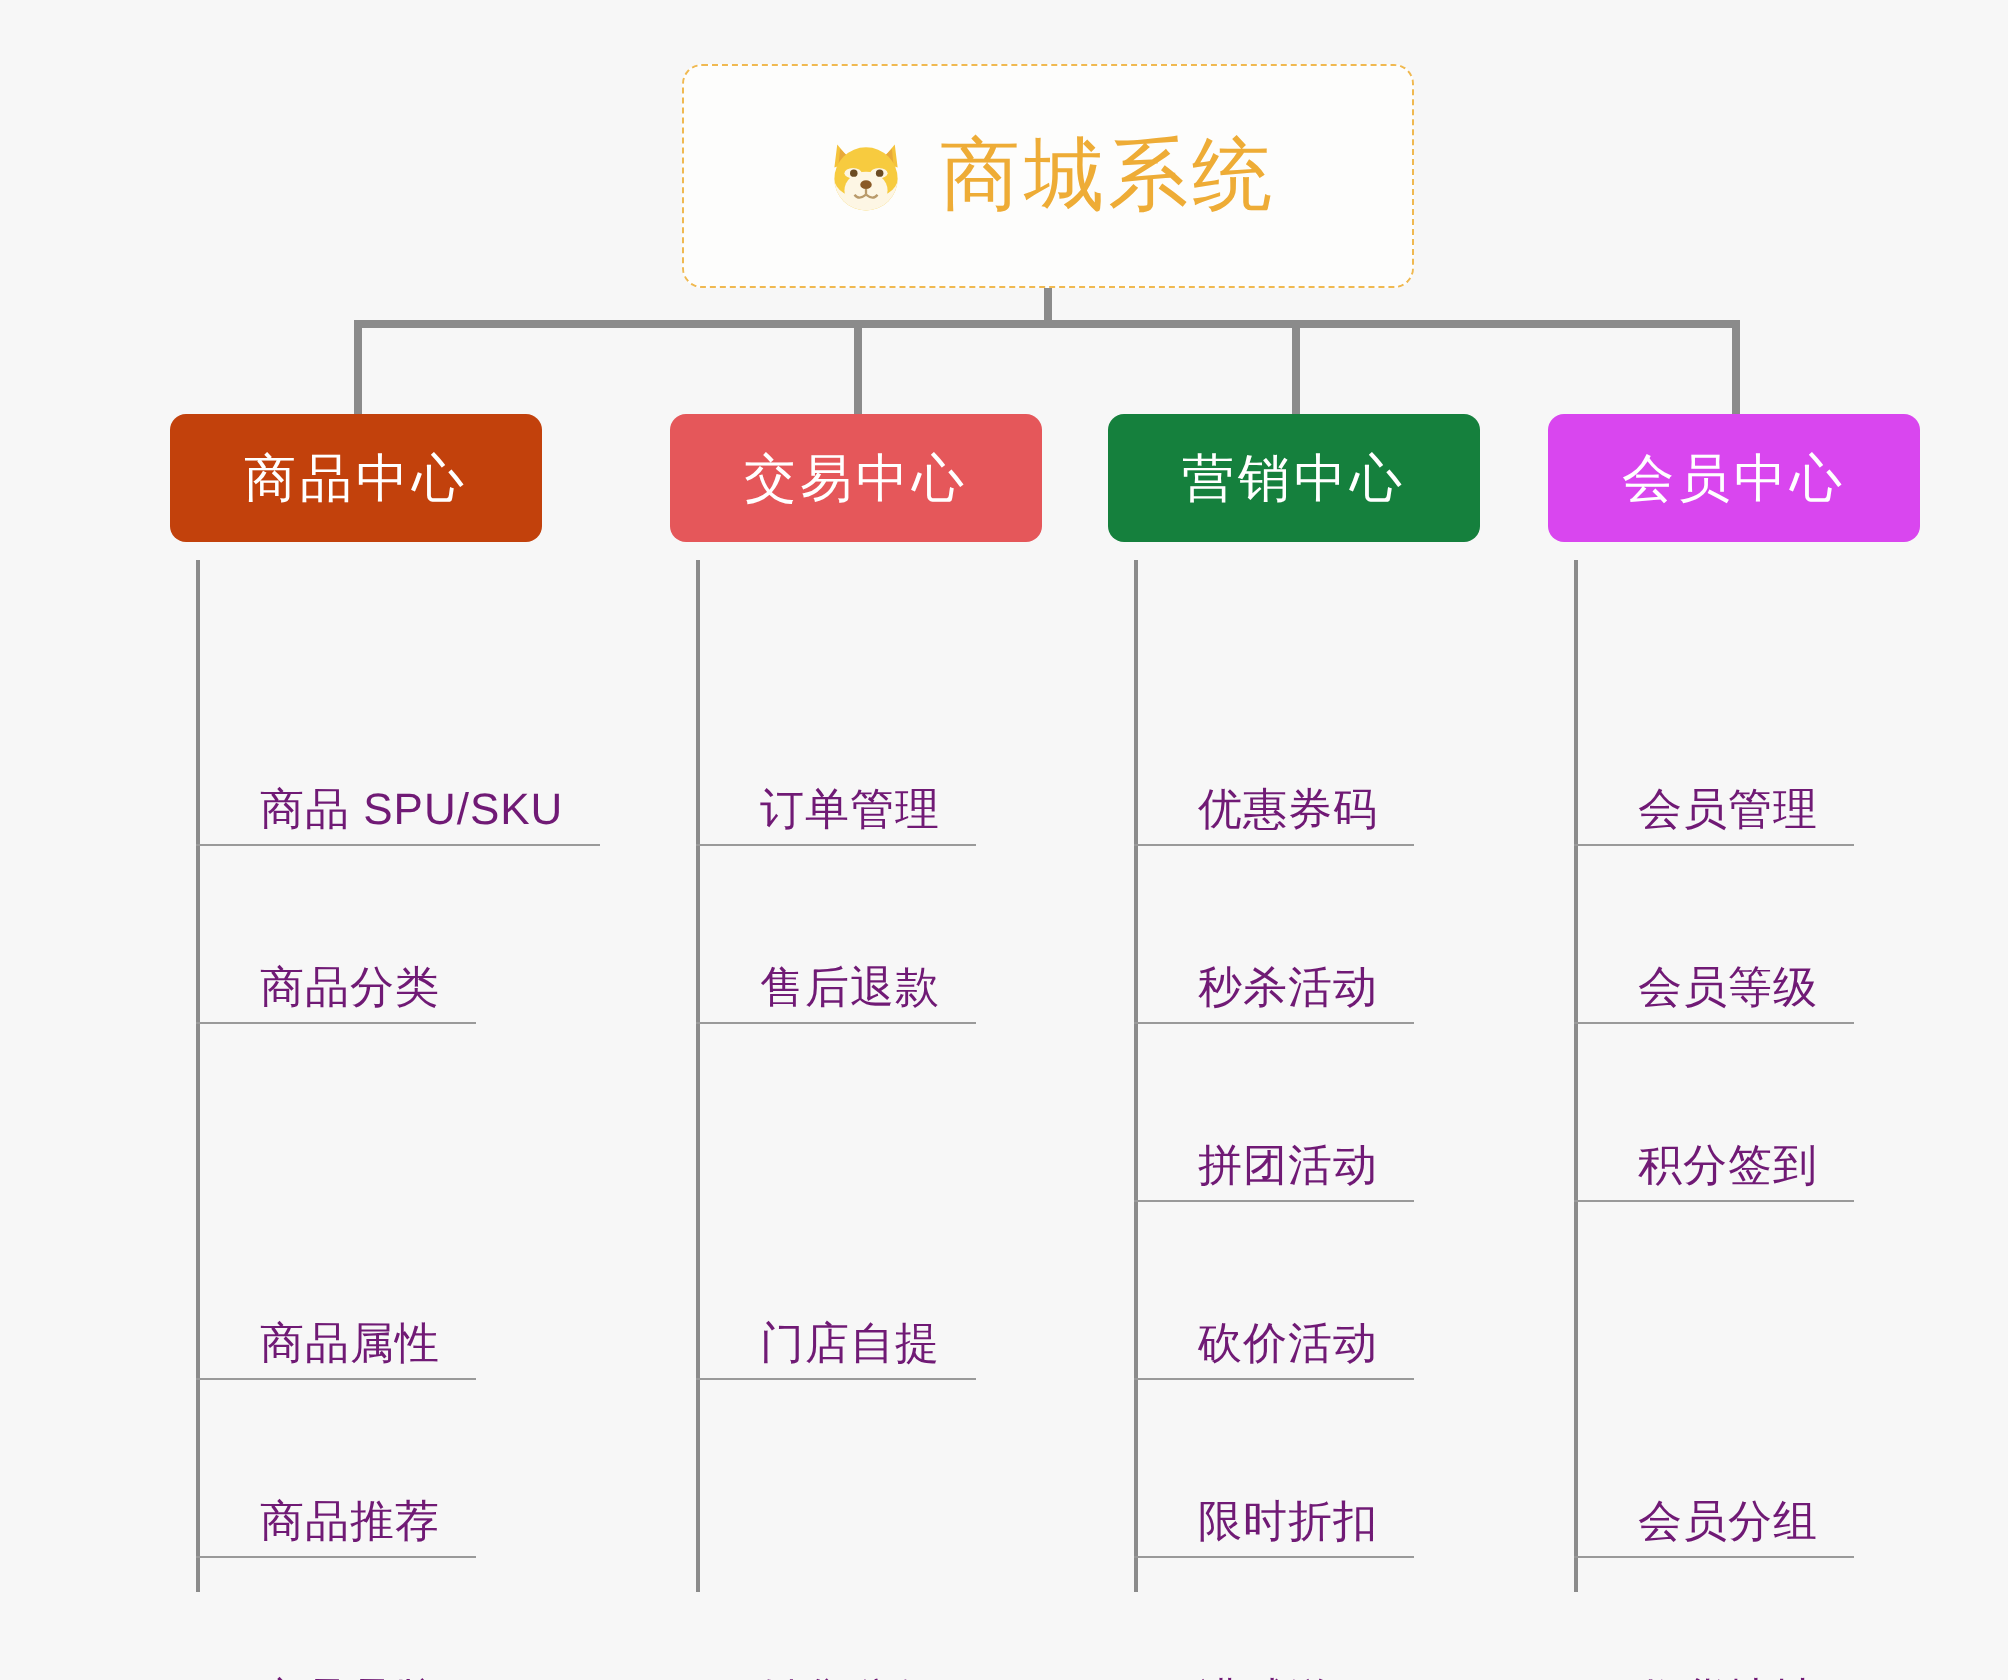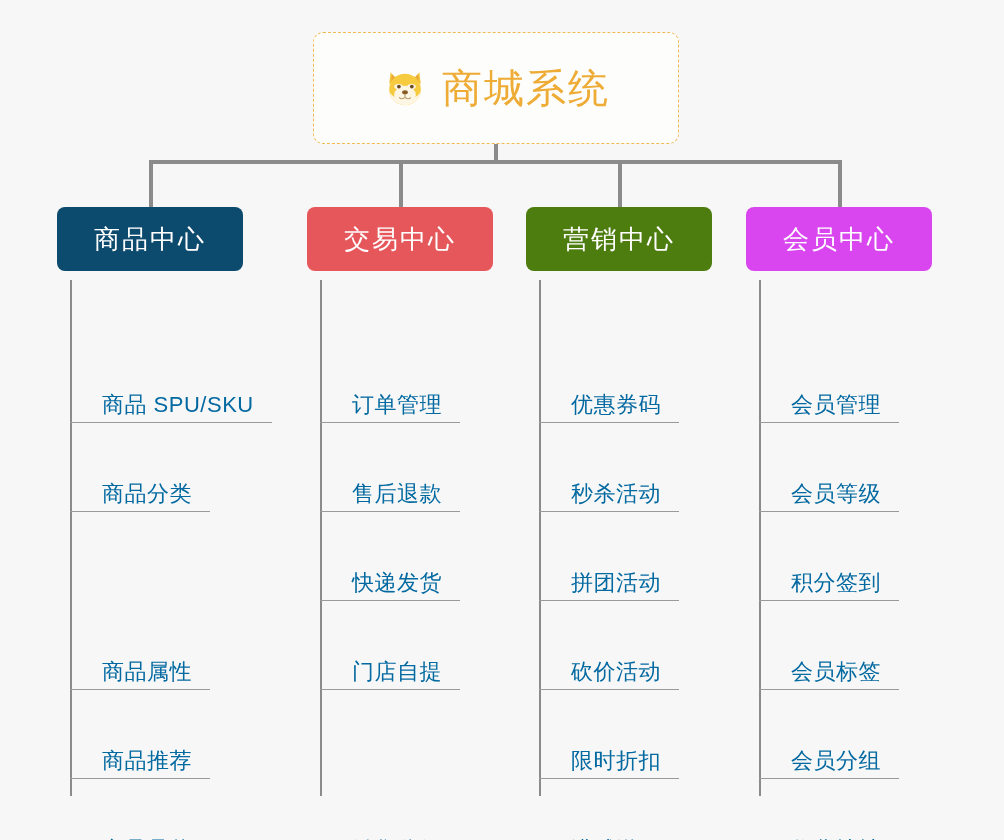--- a/index.html
+++ b/index.html
@@ -11,20 +11,21 @@
     height: 840px;
     background: #f7f7f7;
     font-family: "Liberation Sans", "DejaVu Sans", sans-serif;
     overflow: hidden;
   }
 
   #chart-root {
     position: relative;
     width: 928px;
     height: 840px;
+    margin-left: 28px;
   }
 
   
   .root-node {
     position: absolute;
     left: 313px;
     top: 32px;
     width: 366px;
     height: 112px;
     background: #fdfdfc;
@@ -115,21 +116,21 @@
     display: flex;
     align-items: flex-end;
   }
   .leaf-inner {
     border-bottom: 1px solid #9a9a9a;
     padding: 0 18px 6px 32px;
     line-height: 1;
   }
   .leaf-label {
     font-size: 22px;
-    color: #0369a1;
+    color: #701a75;
     white-space: nowrap;
     letter-spacing: 0.5px;
   }
 </style>
 </head>
 <body>
 
 <div id="chart-root">
 
   <div class="root-node">
@@ -155,21 +156,21 @@
 
   <div class="conn conn-v-root"></div>
   <div class="conn conn-h-bus"></div>
 
   <div class="conn conn-v-drop" style="left:149px"></div>
   <div class="conn conn-v-drop" style="left:399px"></div>
   <div class="conn conn-v-drop" style="left:618px"></div>
   <div class="conn conn-v-drop" style="left:838px"></div>
 
   <div class="column" style="left:57px;width:186px">
-    <div class="cat-box" style="background:#0c4a6e">
+    <div class="cat-box" style="background:#c2410c">
       <span class="cat-label">商品中心</span>
     </div>
     <div class="leaf-list">
       <div class="trunk"></div>
       <div class="leaf" style="top:54px">
           <span class="leaf-inner"><span class="leaf-label">商品 SPU/SKU</span></span>
         </div>
       <div class="leaf" style="top:143px">
           <span class="leaf-inner"><span class="leaf-label">商品分类</span></span>
         </div>
@@ -190,34 +191,31 @@
       <span class="cat-label">交易中心</span>
     </div>
     <div class="leaf-list">
       <div class="trunk"></div>
       <div class="leaf" style="top:54px">
           <span class="leaf-inner"><span class="leaf-label">订单管理</span></span>
         </div>
       <div class="leaf" style="top:143px">
           <span class="leaf-inner"><span class="leaf-label">售后退款</span></span>
         </div>
-      <div class="leaf" style="top:232px">
-          <span class="leaf-inner"><span class="leaf-label">快递发货</span></span>
-        </div>
       <div class="leaf" style="top:321px">
           <span class="leaf-inner"><span class="leaf-label">门店自提</span></span>
         </div>
       <div class="leaf" style="top:499px">
           <span class="leaf-inner"><span class="leaf-label">销售分佣</span></span>
         </div>
     </div>
   </div>
 
   <div class="column" style="left:526px;width:186px">
-    <div class="cat-box" style="background:#4d7c0f">
+    <div class="cat-box" style="background:#15803d">
       <span class="cat-label">营销中心</span>
     </div>
     <div class="leaf-list">
       <div class="trunk"></div>
       <div class="leaf" style="top:54px">
           <span class="leaf-inner"><span class="leaf-label">优惠券码</span></span>
         </div>
       <div class="leaf" style="top:143px">
           <span class="leaf-inner"><span class="leaf-label">秒杀活动</span></span>
         </div>
@@ -244,23 +242,20 @@
       <div class="trunk"></div>
       <div class="leaf" style="top:54px">
           <span class="leaf-inner"><span class="leaf-label">会员管理</span></span>
         </div>
       <div class="leaf" style="top:143px">
           <span class="leaf-inner"><span class="leaf-label">会员等级</span></span>
         </div>
       <div class="leaf" style="top:232px">
           <span class="leaf-inner"><span class="leaf-label">积分签到</span></span>
         </div>
-      <div class="leaf" style="top:321px">
-          <span class="leaf-inner"><span class="leaf-label">会员标签</span></span>
-        </div>
       <div class="leaf" style="top:410px">
           <span class="leaf-inner"><span class="leaf-label">会员分组</span></span>
         </div>
       <div class="leaf" style="top:499px">
           <span class="leaf-inner"><span class="leaf-label">收货地址</span></span>
         </div>
     </div>
   </div>
 
 </div>

